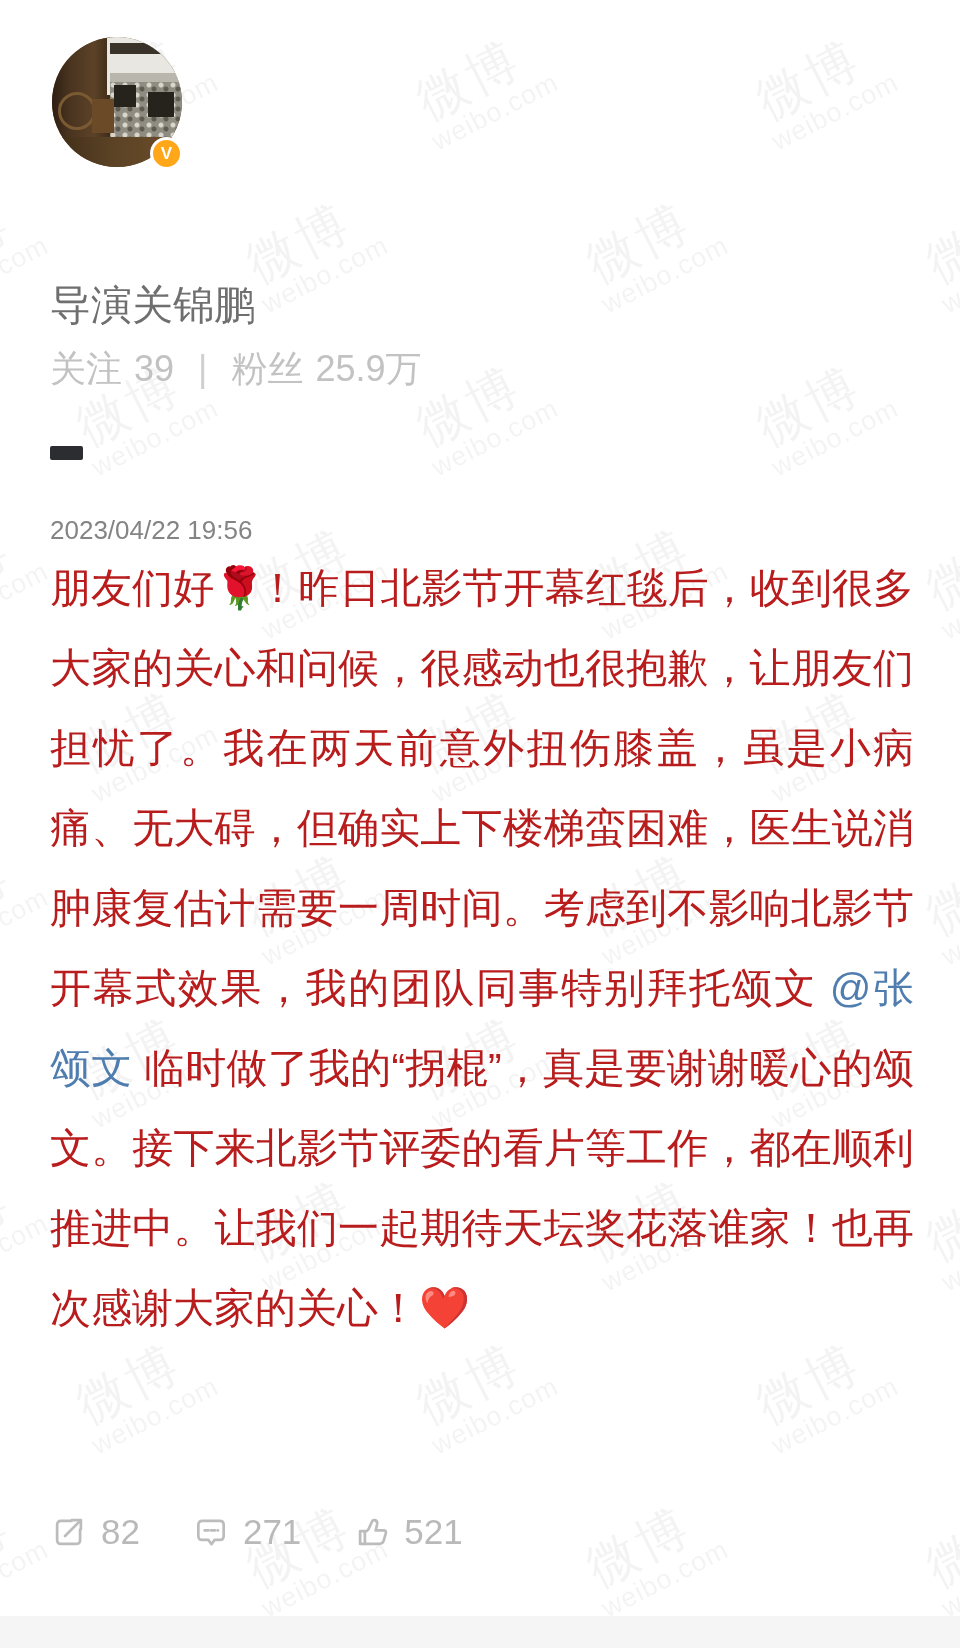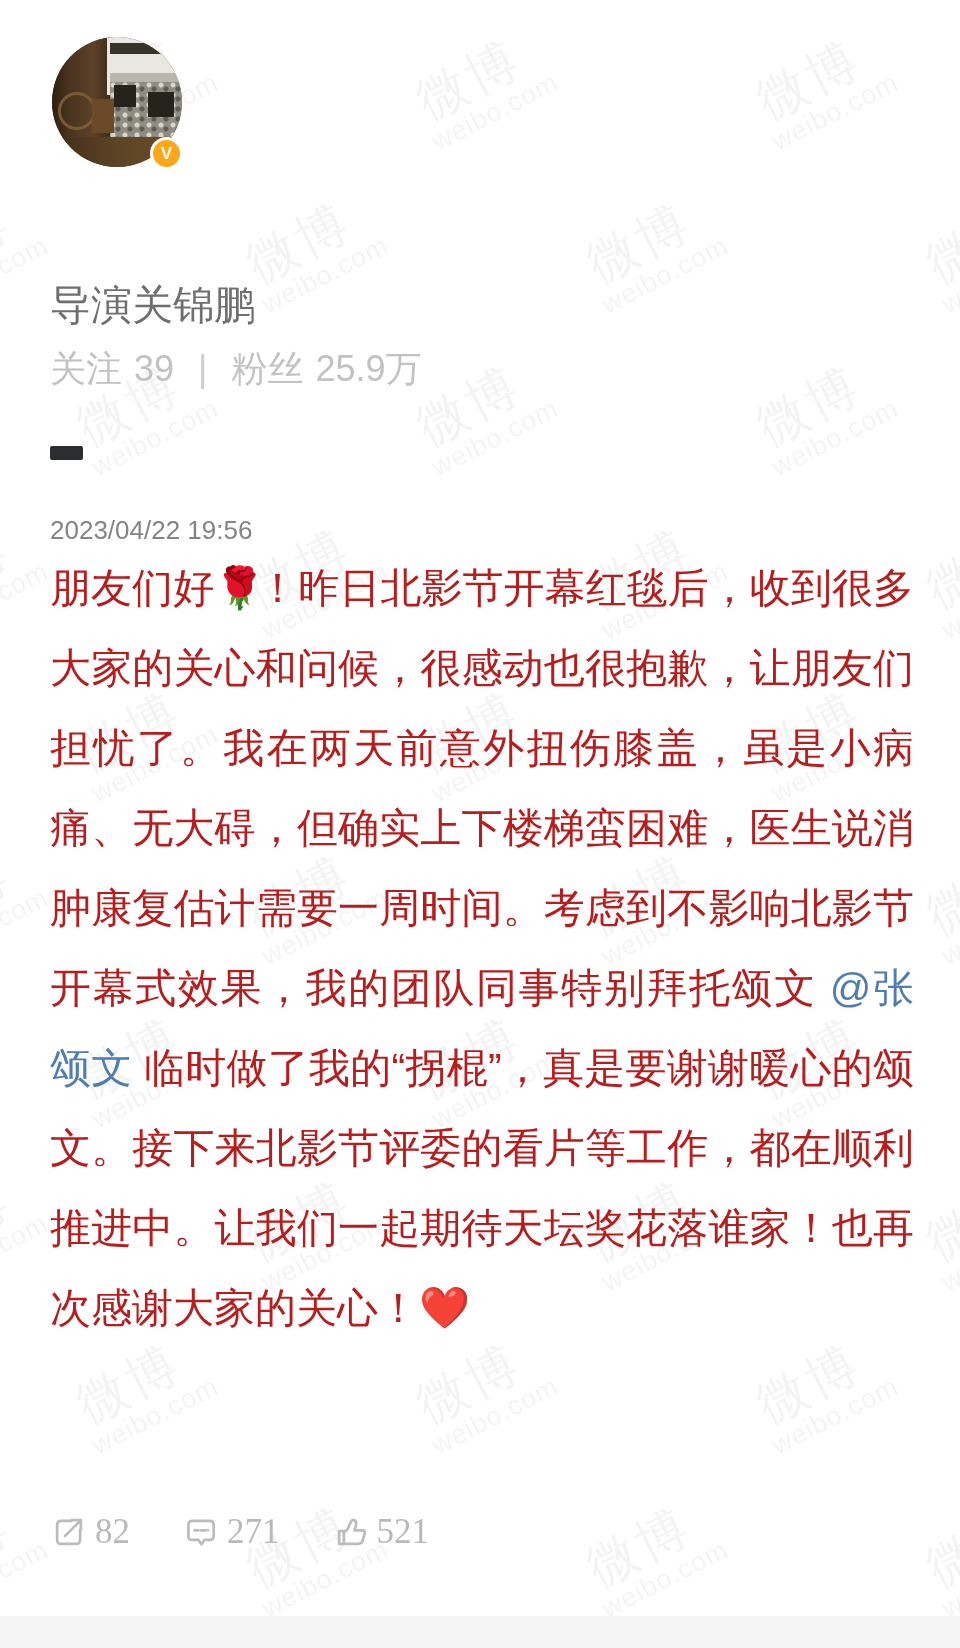--- a/index.html
+++ b/index.html
@@ -50,21 +50,21 @@
   
   .post-text{position:absolute;left:50px;top:548px;width:864px;font-size:41px;line-height:80px;
     color:#333333;text-align:justify;line-break:strict;}
   .seg-text{color:#b91c1c;}
   .seg-mention{color:#507daf;}
   .seg-emoji{display:inline-block;width:43px;text-align:center;}
   
   .action-bar{position:absolute;left:50px;top:1512px;display:flex;align-items:center;color:#b9b9b9;}
   .action-group{display:flex;align-items:center;margin-right:52px;cursor:pointer;}
   .action-group svg{width:38px;height:38px;display:block;}
-  .action-count{font-size:35px;line-height:40px;margin-left:7px;color:#b9b9b9;font-family:Liberation Serif, serif;}
+  .action-count{font-size:35px;line-height:40px;margin-left:13px;color:#b9b9b9;}
   
   .bottom-band{position:absolute;left:0;top:1616px;width:960px;height:32px;background:#f5f5f6;z-index:3;}
 </style>
 </head>
 <body>
 
 <div class="wm-layer">
     <div class="wm" style="left: 80px; top: 48px;">
       <div class="wm-cn">微博</div>
       <div class="wm-en">weibo.com</div>

